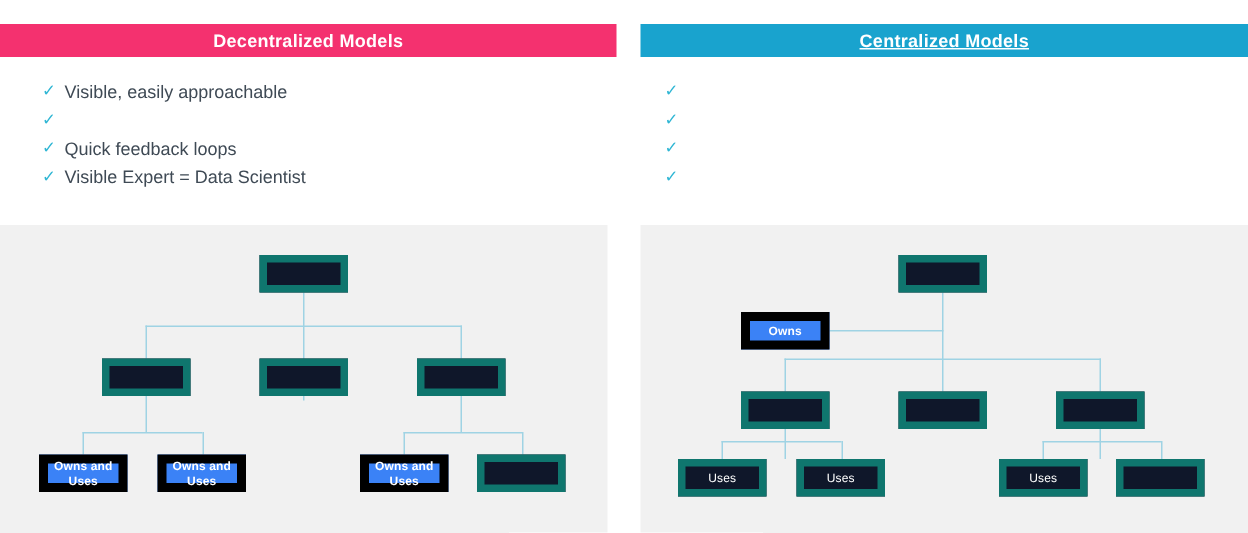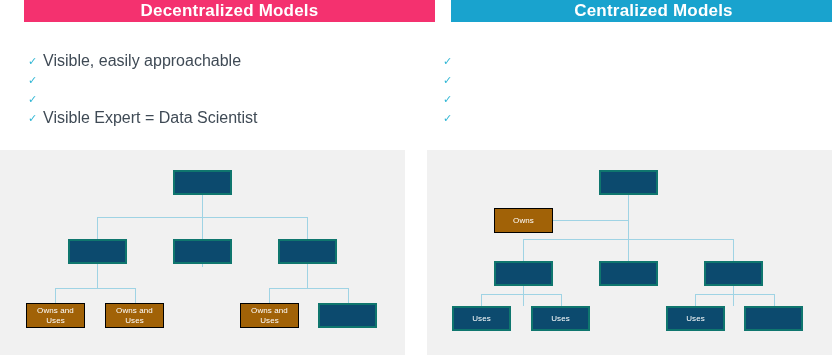--- a/index.html
+++ b/index.html
@@ -21,32 +21,31 @@
     left: 0;
     top: 0;
     width: 832px;
     height: 355px;
   }
 
   
   .col-header {
     position: absolute;
     height: 22px;
-    top: 0;
+    top: 16px;
     display: flex;
     align-items: center;
     justify-content: center;
     color: #ffffff;
-    font-size: 17px;
+    font-size: 12px;
     font-weight: bold;
     letter-spacing: 0.2px;
-    margin-left: 24px;
   }
   .col-header.left  { left: 0px;   width: 411px; background: #f4316f; }
-  .col-header.right { left: 427px; width: 405px; background: #19a3ce; }
+  .col-header.right { left: 427px; width: 405px; background: #19a3ce; text-decoration: underline; }
 
   
   .bullets {
     position: absolute;
     top: 52px;
   }
   .bullets.left  { left: 28px; }
   .bullets.right { left: 443px; }
 
   .bullet-row {
@@ -56,21 +55,21 @@
   }
   .check-icon {
     width: 15px;
     flex: 0 0 15px;
     color: #2fb6d4;
     font-size: 11px;
     line-height: 18px;
   }
   .bullet-text {
     color: #3f4a55;
-    font-size: 16px;
+    font-size: 12px;
     line-height: 18px;
     white-space: nowrap;
   }
 
   
   .panel {
     position: absolute;
     top: 150px;
     height: 205px;
     background: #f1f1f1;
@@ -91,26 +90,27 @@
     display: flex;
     align-items: center;
     justify-content: center;
     text-align: center;
     color: #ffffff;
     font-size: 8px;
     line-height: 10px;
     letter-spacing: 0.1px;
   }
   .node.blue {
-    background: #0c4a6e;
-    border: 2px solid #0f766e;
+    background: #0f172a;
+    border: 5px solid #0f766e;
   }
   .node.pink {
-    background: #a16207;
-    border: 1px solid #000000;
+    background: #3b82f6;
+    border: 6px solid #000000;
+    font-weight: bold;
   }
   .node .label { padding: 0 2px; }
 
   
   .line {
     position: absolute;
     background: #9fd3e4;
   }
   .line.h { height: 1px; }
   .line.v { width: 1px; }
@@ -131,20 +131,21 @@
   <div class="bullets left">
     <div class="bullet-row">
       <span class="check-icon">✓</span>
       <span class="bullet-text">Visible, easily approachable</span>
     </div>
     <div class="bullet-row">
       <span class="check-icon">✓</span>
     </div>
     <div class="bullet-row">
       <span class="check-icon">✓</span>
+      <span class="bullet-text">Quick feedback loops</span>
     </div>
     <div class="bullet-row">
       <span class="check-icon">✓</span>
       <span class="bullet-text">Visible Expert = Data Scientist</span>
     </div>
   </div>
 
   <div class="bullets right">
     <div class="bullet-row">
       <span class="check-icon">✓</span>

